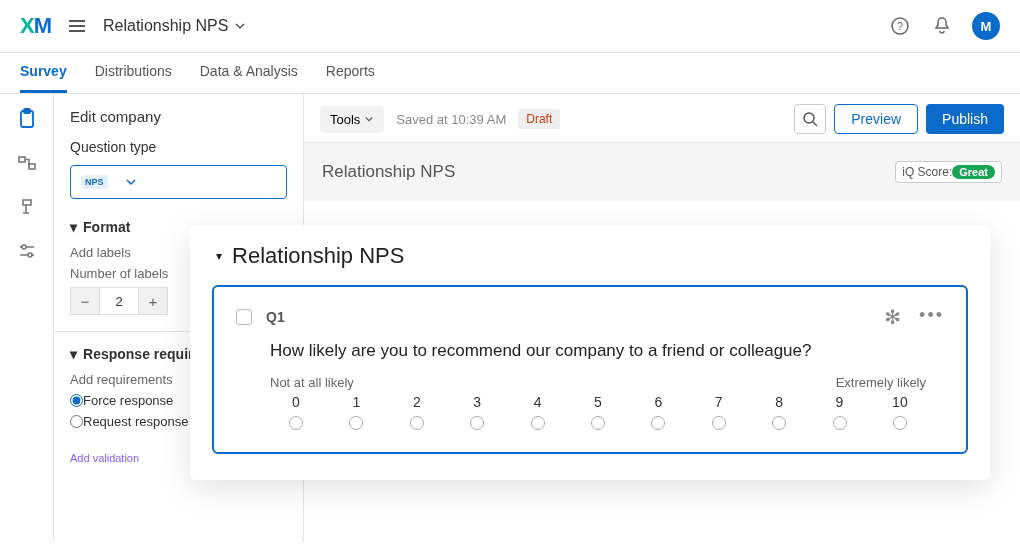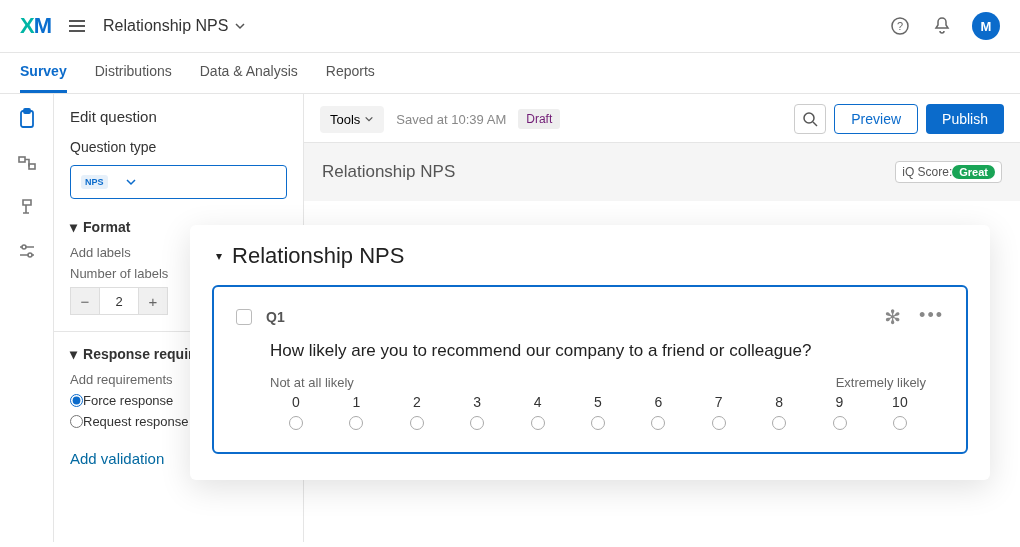--- a/index.html
+++ b/index.html
@@ -207,22 +207,22 @@
       margin: 6px 0;
       font-size: 13px;
     }
     .radio-row input { accent-color: #0b6bcb; }
     
     .validation-row {
       display: flex;
       align-items: center;
       justify-content: space-between;
       margin-top: 20px;
-      font-size: 15px;
-      color: #0369a1;
+      font-size: 11px;
+      color: #8b5cf6;
     }
     .toggle {
       width: 34px;
       height: 18px;
       background: #d0d0d0;
       border-radius: 10px;
       position: relative;
       cursor: pointer;
     }
     .toggle::after {
@@ -251,21 +251,21 @@
       border-radius: 4px;
       font-size: 13px;
       display: flex;
       align-items: center;
       gap: 4px;
       cursor: pointer;
     }
     .saved-text { font-size: 13px; color: #888; }
     .draft-badge {
       font-size: 12px;
-      color: #701a75;
+      color: #c2410c;
       background: #eee;
       padding: 3px 8px;
       border-radius: 3px;
     }
     .toolbar-right { margin-left: auto; display: flex; gap: 8px; align-items: center; }
     .search-box {
       width: 32px;
       height: 30px;
       border: 1px solid #ccc;
       border-radius: 4px;
@@ -460,21 +460,21 @@
     <div class="rail-icon">
       <svg width="20" height="20" viewBox="0 0 20 20">
           <path d="M3 6h14 M3 14h14" stroke="#777" stroke-width="1.6"></path>
           <circle cx="7" cy="6" r="2" fill="#fff" stroke="#777" stroke-width="1.6"></circle>
           <circle cx="13" cy="14" r="2" fill="#fff" stroke="#777" stroke-width="1.6"></circle>
         </svg>
     </div>
   </div>
 
   <div class="left-panel">
-    <div class="panel-title">Edit question</div>
+    <div class="panel-title">Edit company</div>
     <div class="section-label">Question type</div>
     <div class="qtype-select">
       <span class="nps-badge">NPS</span>
       <svg width="12" height="12" viewBox="0 0 12 12">
           <path d="M2 4l4 4 4-4" stroke="#0b6bcb" stroke-width="1.5" fill="none"></path>
         </svg>
     </div>
 
     <div class="collapsible">
       <span>▾</span>

